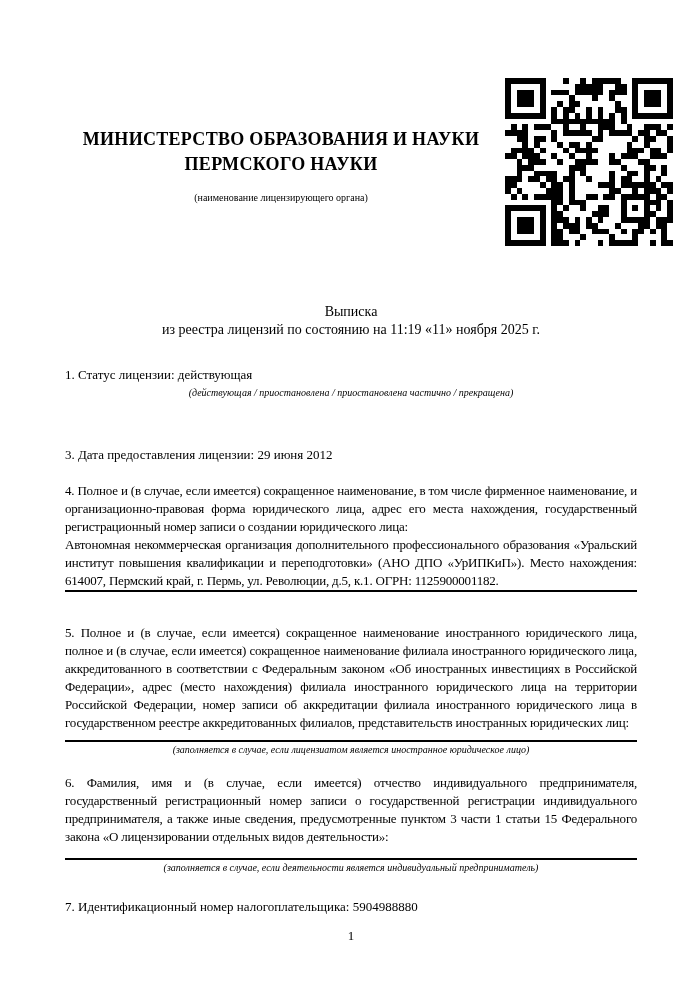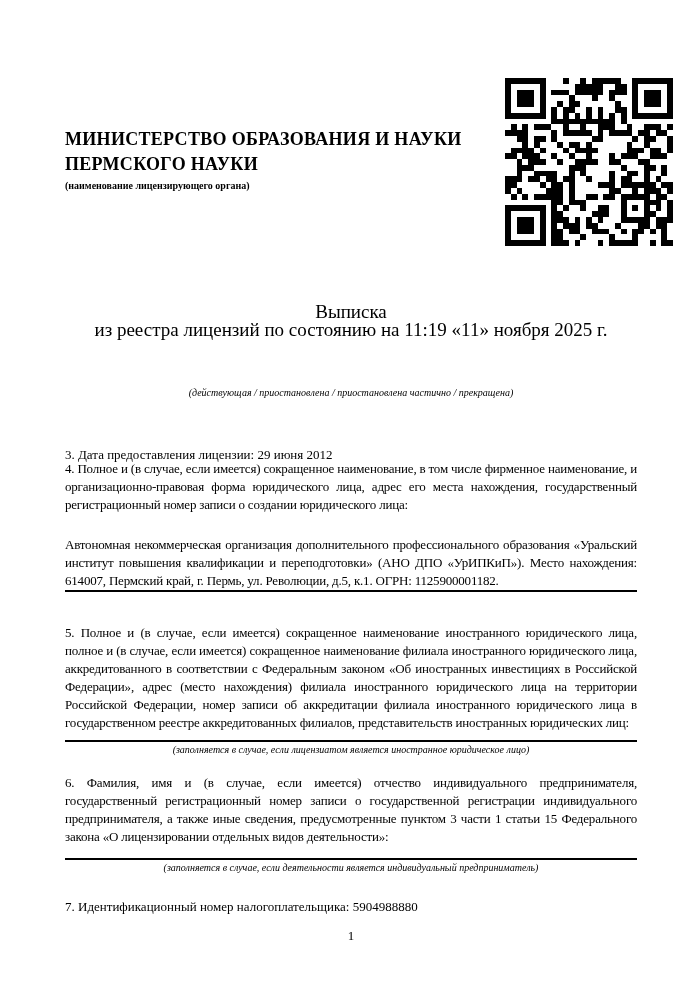--- a/index.html
+++ b/index.html
@@ -8,29 +8,29 @@
     width:700px;height:989px;
     background:#ffffff;
     color:#000;
     font-family:"Liberation Serif", serif;
     overflow:hidden;
   }
   .content{position:absolute;left:65px;top:0;width:572px;height:989px;}
   .abs{position:absolute;left:0;width:572px;}
   .ministry{
     position:absolute;left:0;top:127px;width:432px;
-    font-weight:bold;font-size:18px;line-height:25px;
+    text-align:center;font-weight:bold;font-size:18px;line-height:25px;
     letter-spacing:0.3px;
   }
   .ministry-sub{
-    font-weight:bold;font-size:10px;letter-spacing:0;
-    margin-top:3px;line-height:12px;
+    font-weight:normal;font-size:10px;letter-spacing:0;
+    margin-top:15px;line-height:12px;
   }
   .qr{position:absolute;left:440px;top:78px;width:168px;height:168px;}
-  .doc-title{top:303px;text-align:center;font-size:19px;line-height:18px;}
+  .doc-title{top:303px;text-align:center;font-size:14px;line-height:18px;}
   .body-text{font-size:13px;line-height:18px;}
   .justify{text-align:justify;letter-spacing:-0.2px;}
   .caption{font-size:10px;line-height:13px;text-align:center;width:572px;font-style:italic;}
   .rule{position:absolute;left:0;width:572px;height:1.5px;background:#000;}
   .page-num{top:928px;text-align:center;font-size:13px;}
 </style>
 </head>
 <body>
 
 <div class="page">
@@ -469,26 +469,27 @@
         <rect x="25" y="28" width="1" height="1" fill="#000000"></rect>
         <rect x="27" y="28" width="1" height="1" fill="#000000"></rect>
         <rect x="28" y="28" width="1" height="1" fill="#000000"></rect>
       </svg>
 
     <div class="abs doc-title">
       <div>Выписка</div>
       <div>из реестра лицензий по состоянию на 11:19 «11» ноября 2025 г.</div>
     </div>
 
+    <div class="abs body-text" style="top:366px">1. Статус лицензии: действующая</div>
     <div class="abs caption" style="top:386px">(действующая / приостановлена / приостановлена частично / прекращена)</div>
 
 
     <div class="abs body-text" style="top:446px">3. Дата предоставления лицензии: 29 июня 2012</div>
 
-    <div class="abs body-text justify" style="top:460px">4. Полное и (в случае, если имеется) сокращенное наименование, в том числе фирменное наименование, и организационно-правовая форма юридического лица, адрес его места нахождения, государственный регистрационный номер записи о создании юридического лица:</div>
+    <div class="abs body-text justify" style="top:482px">4. Полное и (в случае, если имеется) сокращенное наименование, в том числе фирменное наименование, и организационно-правовая форма юридического лица, адрес его места нахождения, государственный регистрационный номер записи о создании юридического лица:</div>
     <div class="abs body-text justify" style="top:536px">Автономная некоммерческая организация дополнительного профессионального образования «Уральский институт повышения квалификации и переподготовки» (АНО ДПО «УрИПКиП»). Место нахождения: 614007, Пермский край, г. Пермь, ул. Революции, д.5, к.1. ОГРН: 1125900001182.</div>
     <div class="rule" style="top:590px"></div>
 
     <div class="abs body-text justify" style="top:624px">5. Полное и (в случае, если имеется) сокращенное наименование иностранного юридического лица, полное и (в случае, если имеется) сокращенное наименование филиала иностранного юридического лица, аккредитованного в соответствии с Федеральным законом «Об иностранных инвестициях в Российской Федерации», адрес (место нахождения) филиала иностранного юридического лица на территории Российской Федерации, номер записи об аккредитации филиала иностранного юридического лица в государственном реестре аккредитованных филиалов, представительств иностранных юридических лиц:</div>
     <div class="rule" style="top:740px"></div>
     <div class="abs caption" style="top:743px">(заполняется в случае, если лицензиатом является иностранное юридическое лицо)</div>
 
     <div class="abs body-text justify" style="top:774px">6. Фамилия, имя и (в случае, если имеется) отчество индивидуального предпринимателя, государственный регистрационный номер записи о государственной регистрации индивидуального предпринимателя, а также иные сведения, предусмотренные пунктом 3 части 1 статьи 15 Федерального закона «О лицензировании отдельных видов деятельности»:</div>
     <div class="rule" style="top:858px"></div>
     <div class="abs caption" style="top:861px">(заполняется в случае, если деятельности является индивидуальный предприниматель)</div>

